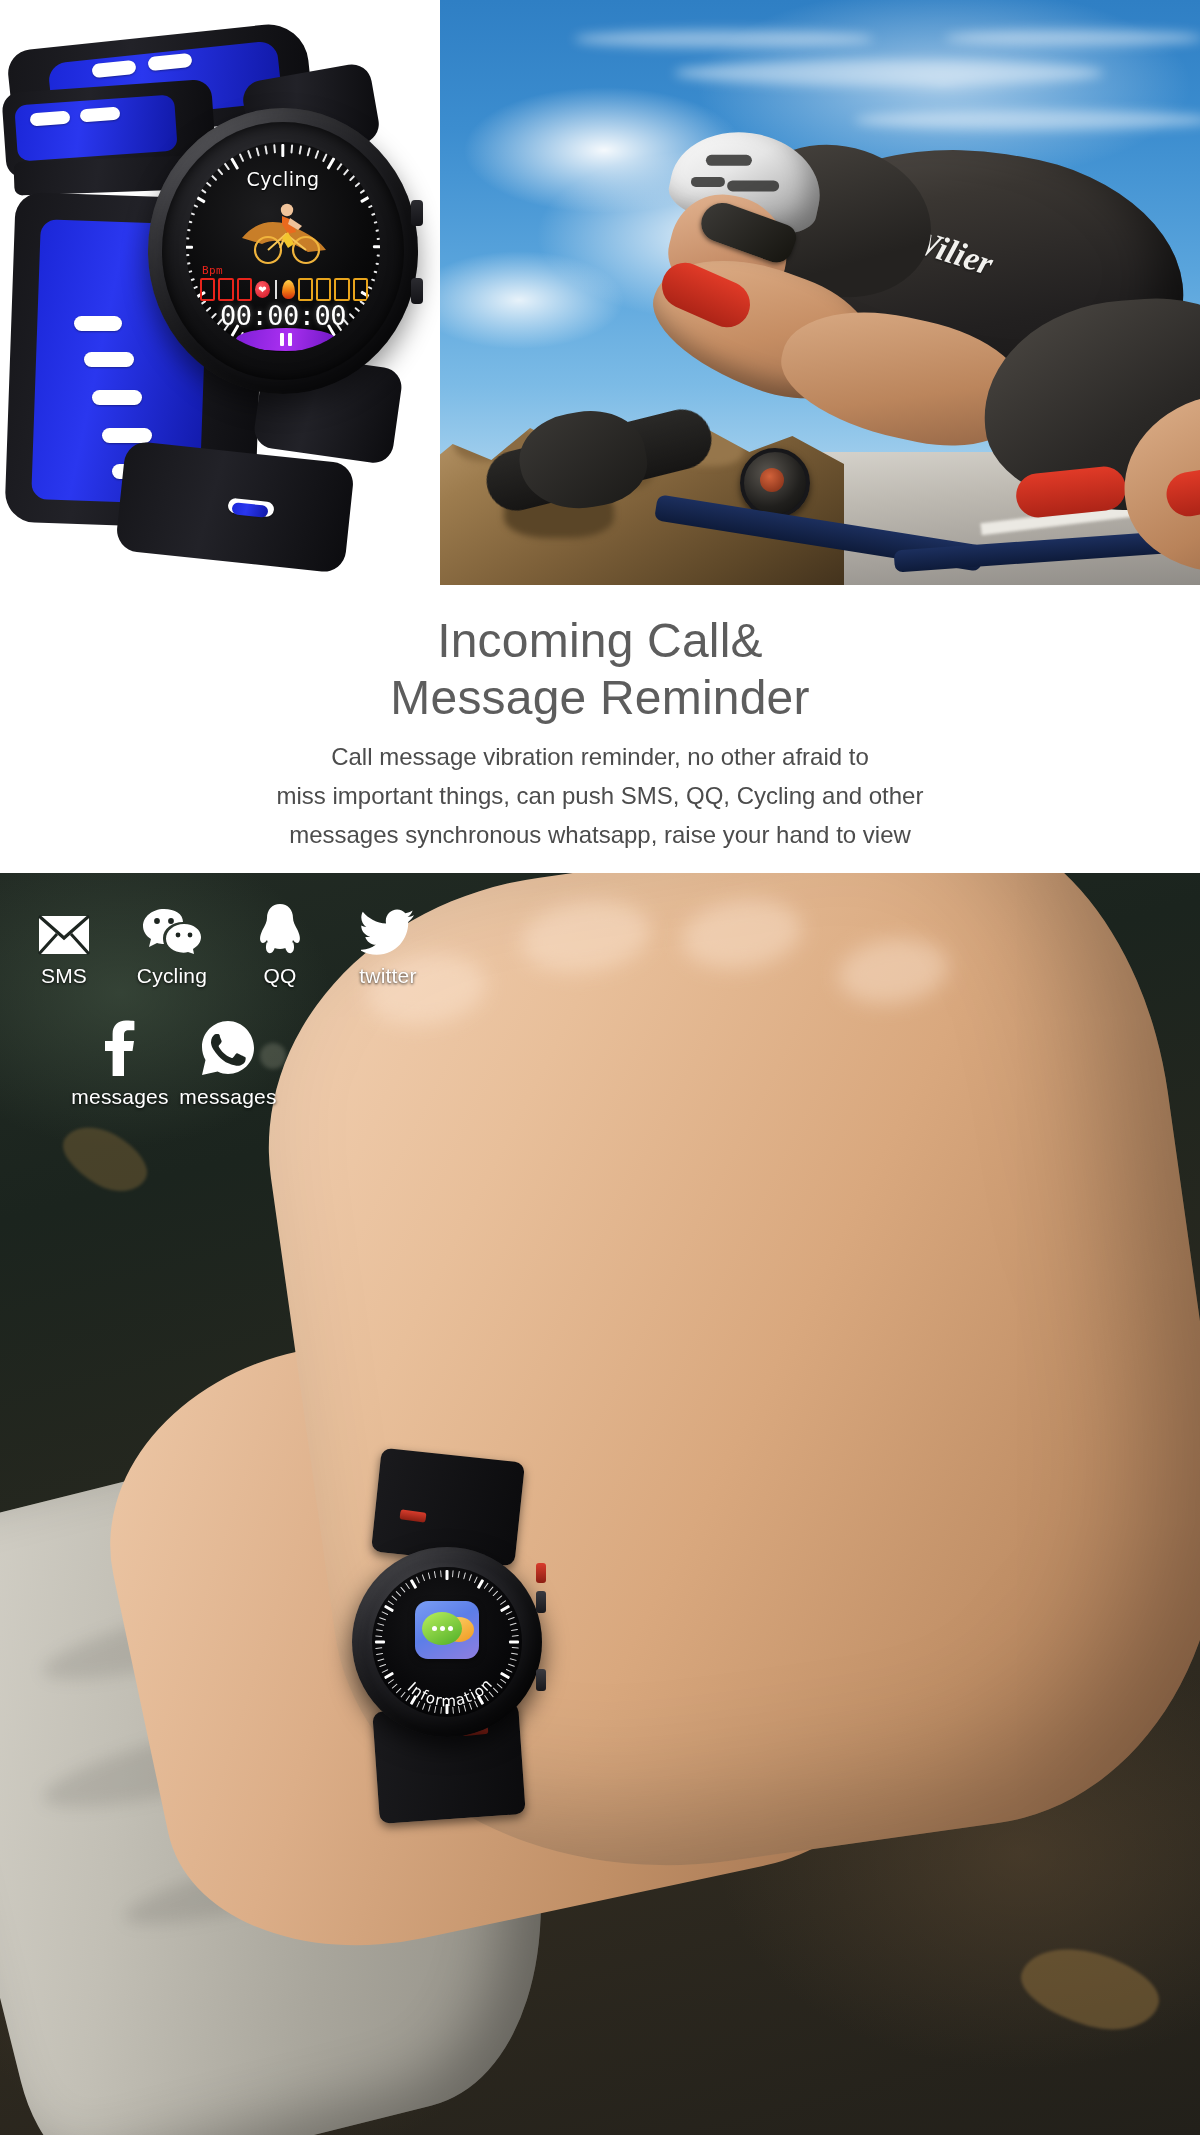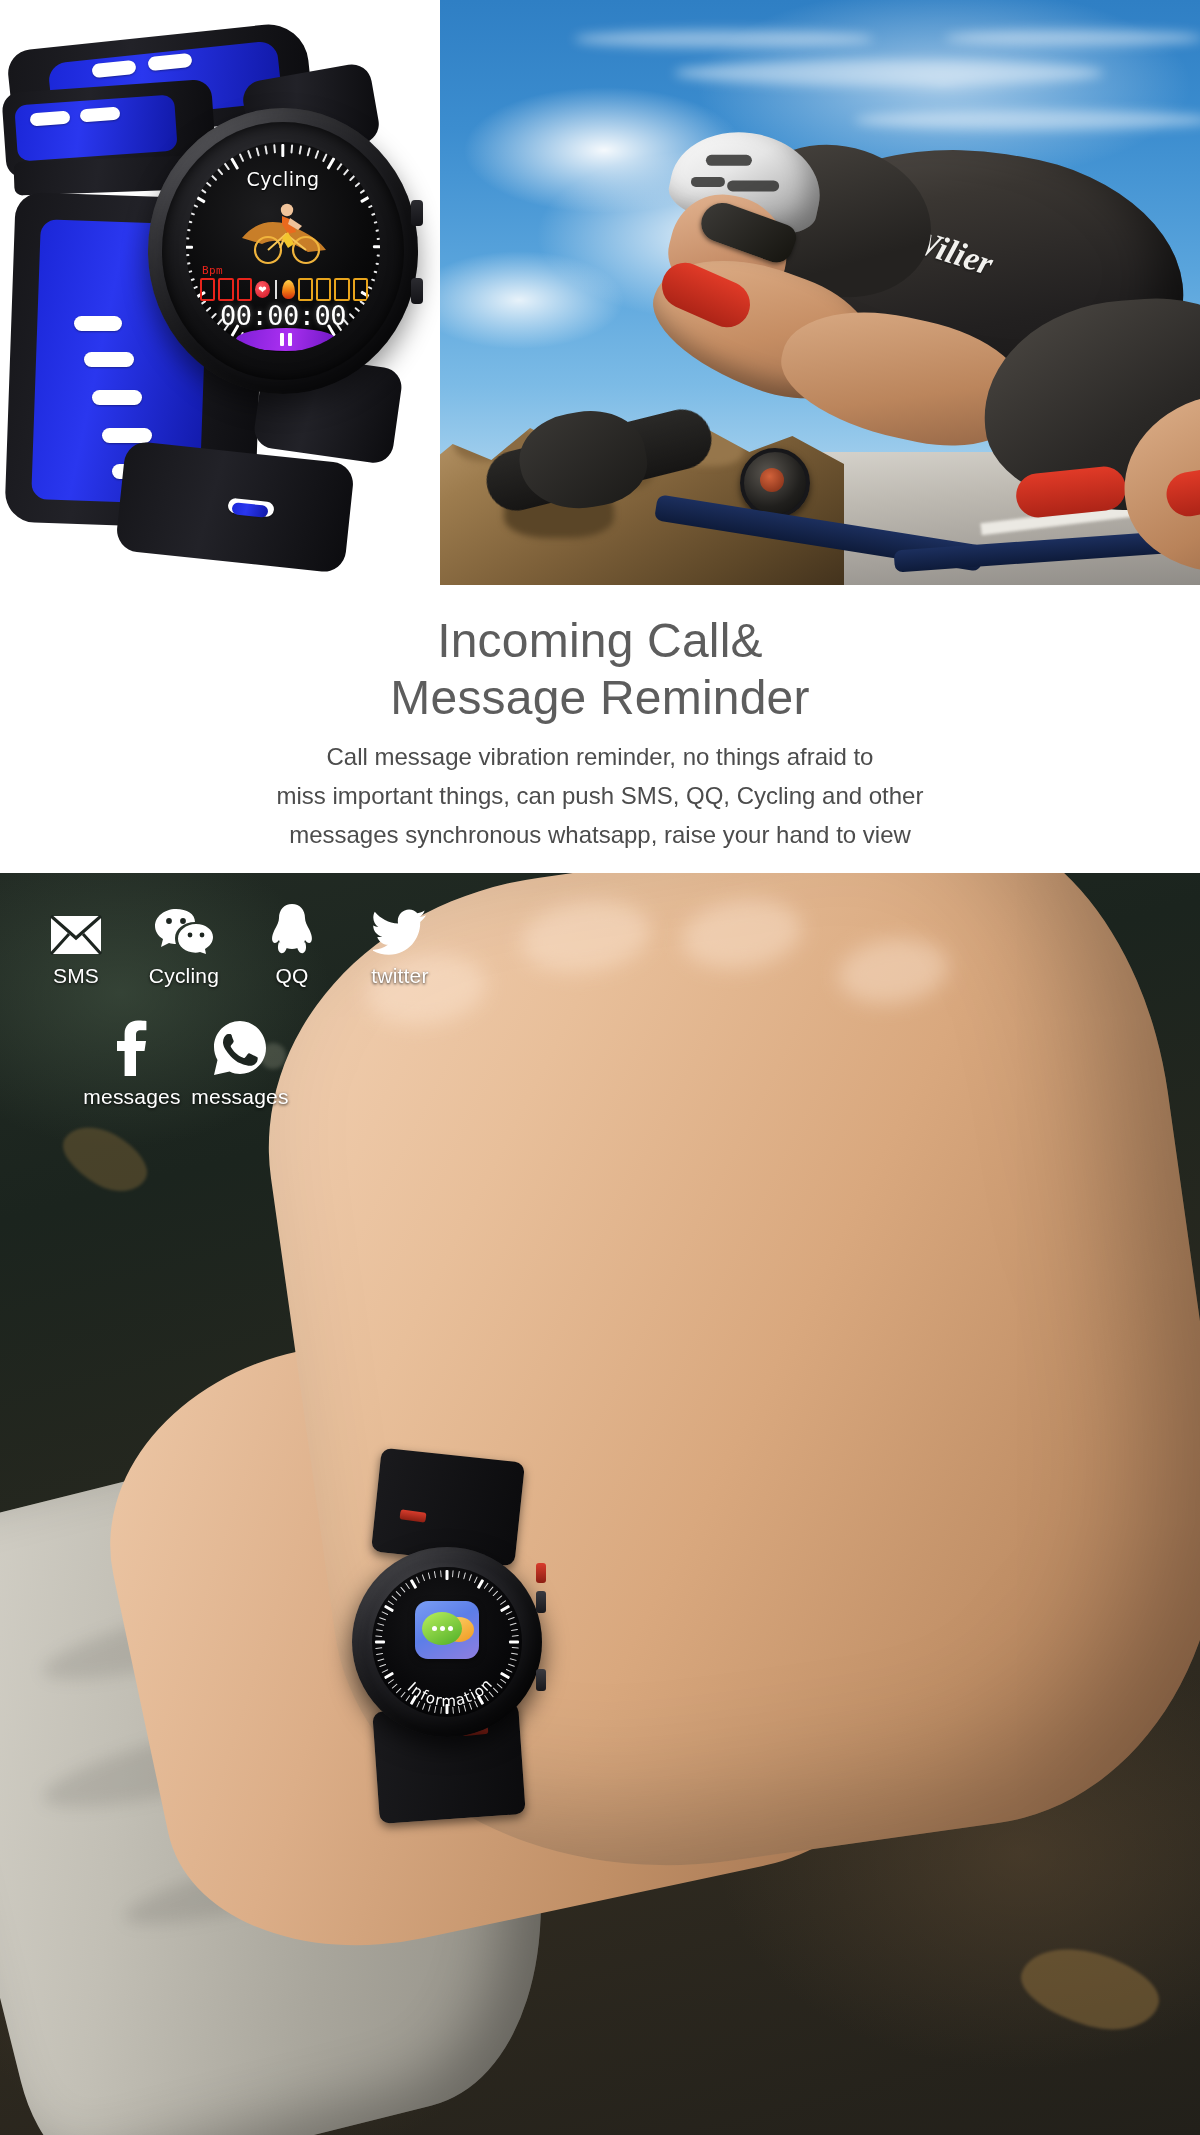--- a/index.html
+++ b/index.html
@@ -136,21 +136,21 @@
   .life{position:absolute;left:0;top:873px;width:1200px;height:1262px;overflow:hidden;
     background:
       radial-gradient(ellipse 300px 220px at 120px 120px,rgba(70,88,70,.55),rgba(0,0,0,0) 70%),
       radial-gradient(ellipse 420px 300px at 1020px 980px,rgba(96,76,52,.5),rgba(0,0,0,0) 72%),
       radial-gradient(ellipse 380px 260px at 240px 1120px,rgba(84,72,52,.45),rgba(0,0,0,0) 70%),
       linear-gradient(165deg,#222b24 0%,#1b241e 22%,#28281f 48%,#2f2a20 70%,#22201a 100%);}
   .leaf{position:absolute;border-radius:48% 52% 44% 56%/56% 44% 56% 44%;filter:blur(1.6px);opacity:.55;}
   .pebble{position:absolute;border-radius:50%;filter:blur(2px);opacity:.4;}
 
   
-  .apps{position:absolute;left:12px;top:20px;width:520px;}
+  .apps{position:absolute;left:0;top:20px;width:520px;}
   .app-row{display:flex;}
   .app{width:108px;text-align:center;color:#fff;}
   .app .ic{height:62px;display:flex;align-items:flex-end;justify-content:center;}
   .app .lb{margin-top:9px;font-size:21px;letter-spacing:.2px;
     text-shadow:0 1px 3px rgba(0,0,0,.85);}
 
   
   .sleeve{position:absolute;left:-40px;top:590px;width:560px;height:680px;
     background:linear-gradient(110deg,#d9d6cd 0%,#c2bfb5 34%,#a9a69c 62%,#8d8a81 100%);
     border-radius:18% 46% 30% 14%/22% 34% 40% 18%;transform:rotate(-14deg);
@@ -388,21 +388,21 @@
       </div>
     </div>
   </section>
 
   <section class="copy">
     <h1 class="headline">
       <span>Incoming Call&amp;</span><br>
       <span>Message Reminder</span>
     </h1>
     <p class="subcopy">
-      <span>Call message vibration reminder, no things afraid to</span>
+      <span>Call message vibration reminder, no other afraid to</span>
       <span>miss important things, can push SMS, QQ, Cycling and other</span>
       <span>messages synchronous whatsapp, raise your hand to view</span>
     </p>
   </section>
 
   <section class="life">
     <div class="leaf" style="left:60px;top:260px;width:90px;height:52px;background:#6d5a33;transform:rotate(30deg);"></div>
     <div class="leaf" style="left:700px;top:60px;width:120px;height:64px;background:#4c5440;transform:rotate(-18deg);"></div>
     <div class="leaf" style="left:980px;top:520px;width:130px;height:70px;background:#7a6236;transform:rotate(22deg);"></div>
     <div class="leaf" style="left:120px;top:980px;width:150px;height:78px;background:#6b5733;transform:rotate(-10deg);"></div>

